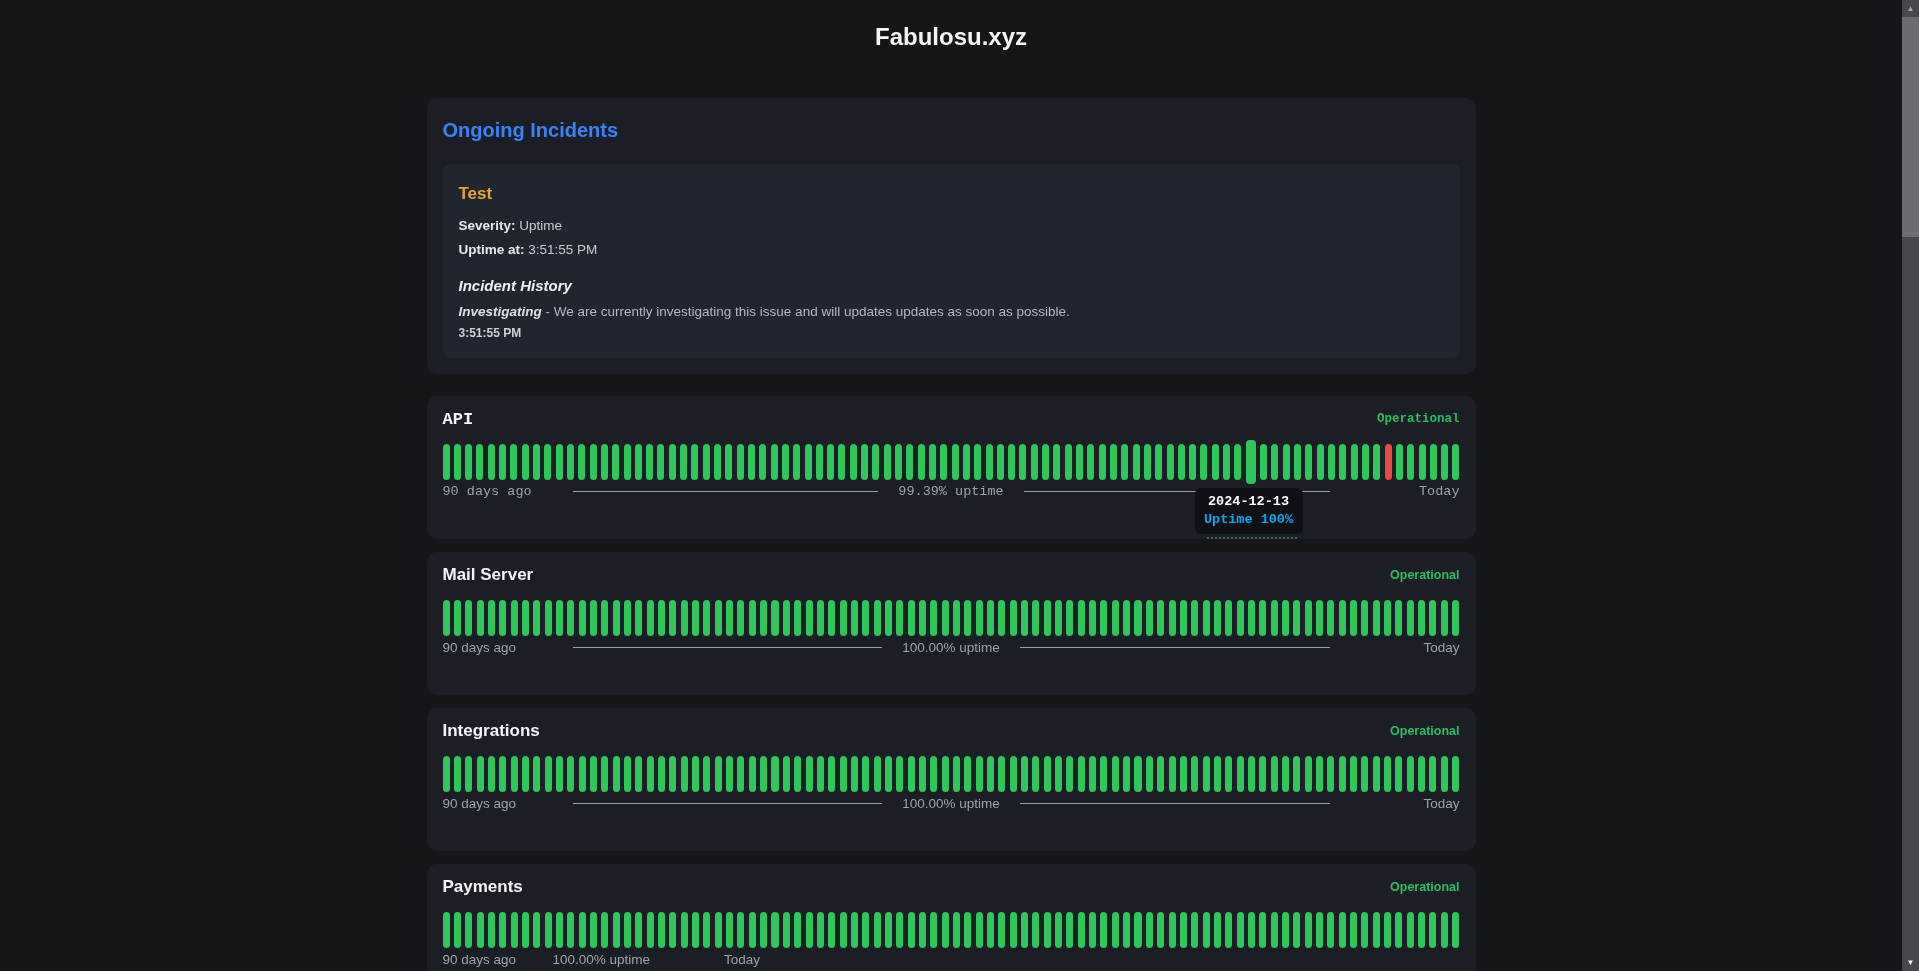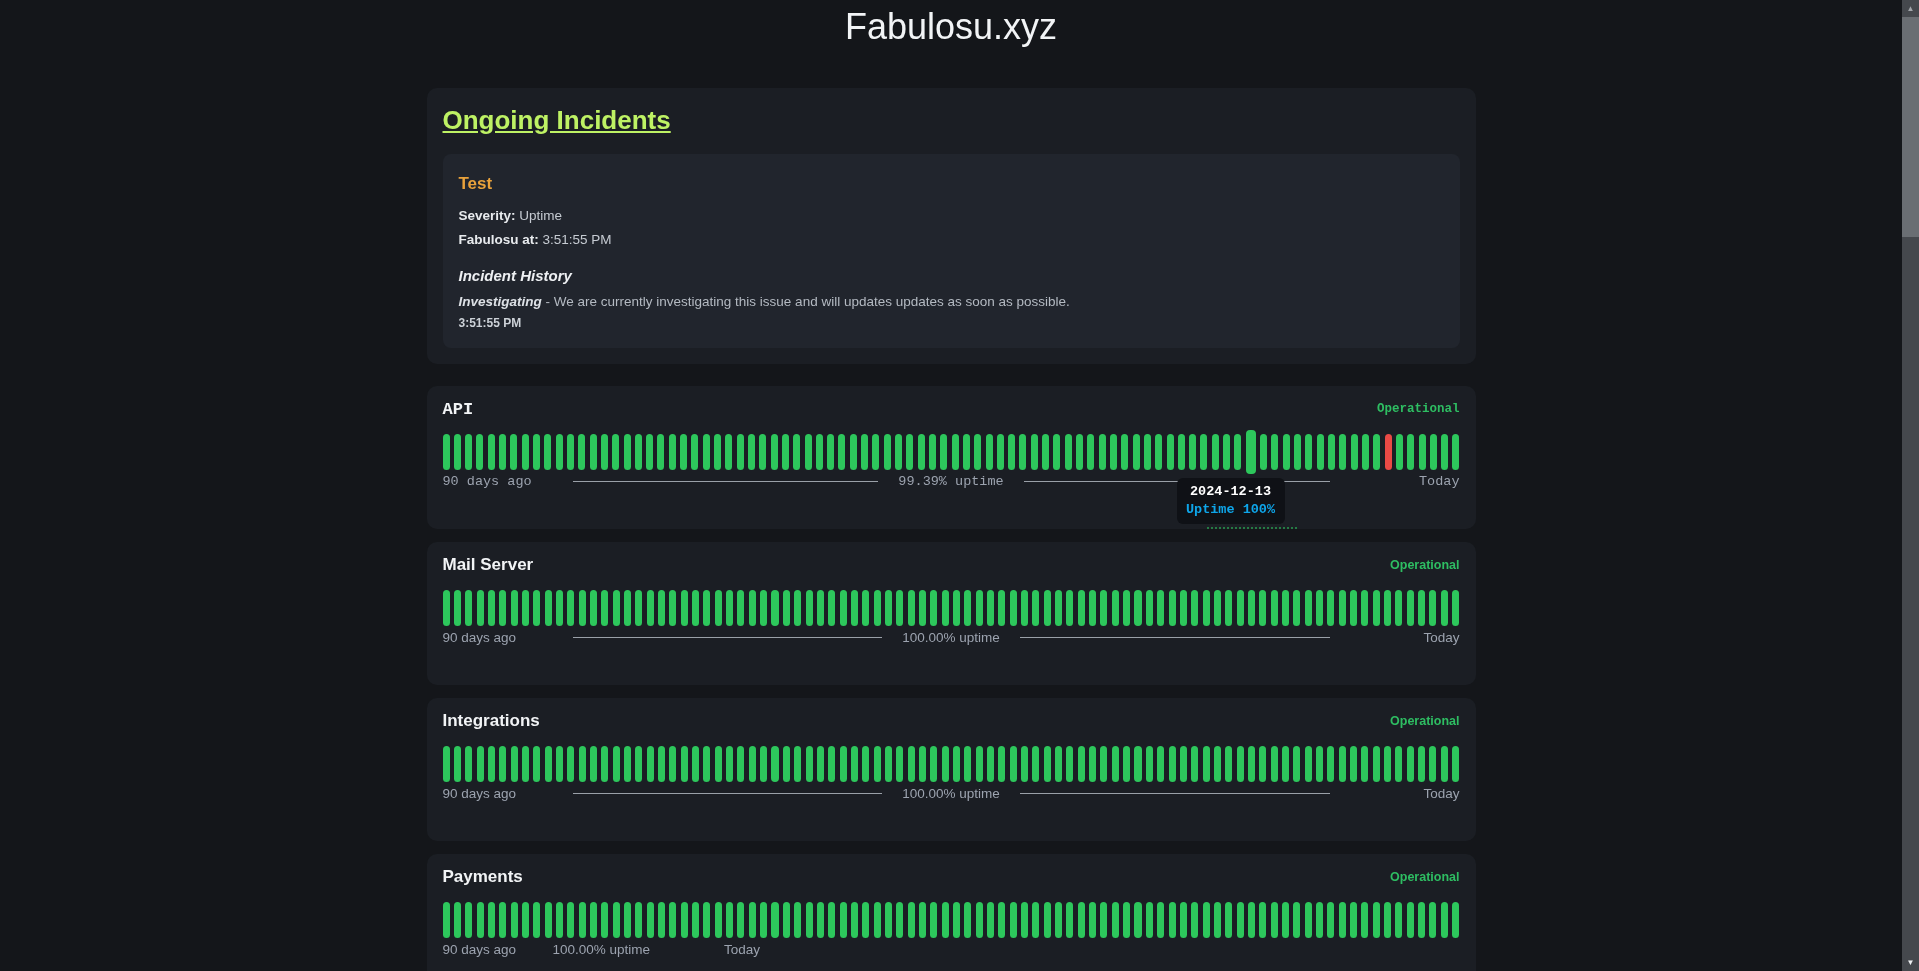--- a/index.html
+++ b/index.html
@@ -7,42 +7,41 @@
     margin: 0; padding: 0;
     width: 100%; height: 971px;
     overflow: hidden;
     background: #14161a;
     font-family: "Liberation Sans", sans-serif;
   }
   .main { margin-right: 17px; }
   .container { width: 1049px; margin: 0 auto; }
 
   h1.page-title {
-    margin: 10px 0 0;
-    font-size: 36px;
-    font-weight: 400;
+    margin: 20px 0 0;
+    font-size: 24px;
+    font-weight: 700;
     color: #f2f4f6;
     text-align: center;
     line-height: 34px;
   }
 
   .card {
     background: #1b1e24;
     border-radius: 10px;
   }
 
   
   .incidents-card { margin-top: 44px; padding: 16px; }
   .incidents-card h2 {
     margin: 0;
-    font-size: 26px;
+    font-size: 20px;
     line-height: 32px;
     font-weight: 700;
-    color: #bef264;
-    text-decoration: underline;
+    color: #3b82f6;
   }
   .incident {
     margin-top: 18px;
     background: #21252d;
     border-radius: 8px;
     padding: 16px;
   }
   .incident-name {
     margin: 4px 0 10px;
     font-size: 17px;
@@ -74,21 +73,21 @@
   .bar.hov { height: 44px; flex-grow: 1.45; }
 
   .labels { display: flex; align-items: center; margin-top: 4px; font-size: 13.5px; color: #9ca3af; }
   .edge-label { width: 110px; }
   .edge-label.right { text-align: right; }
   .rule { flex: 1; height: 1px; background: #9aa0a8; margin: 0 20px; }
   .uptime { text-align: center; }
 
   .tooltip {
     position: absolute;
-    left: 750px; top: 92px;
+    left: 768px; top: 92px;
     width: 108px;
     padding: 6px 0 7px;
     background: #0f1116;
     border-radius: 6px;
     text-align: center;
     z-index: 5;
   }
   .t-date { font-size: 13.5px; font-weight: 700; color: #ffffff; }
   .t-uptime { margin-top: 3px; font-size: 13.5px; font-weight: 600; color: #0ea5e9; }
   .tooltip-dots {
@@ -135,21 +134,21 @@
     <section class="card incidents-card">
       <h2>Ongoing Incidents</h2>
 
       <div class="incident">
         <h3 class="incident-name">Test</h3>
         <p class="meta">
           <span class="b">Severity:</span>
           <span>Uptime</span>
         </p>
         <p class="meta">
-          <span class="b">Fabulosu at:</span>
+          <span class="b">Uptime at:</span>
           <span>3:51:55 PM</span>
         </p>
         <h4>Incident History</h4>
         <p class="update">
           <span class="b">Investigating</span><span> - </span><span>We are currently investigating this issue and will updates updates as soon as possible.</span>
         </p>
         <p class="update-time">3:51:55 PM</p>
       </div>
     </section>
 

